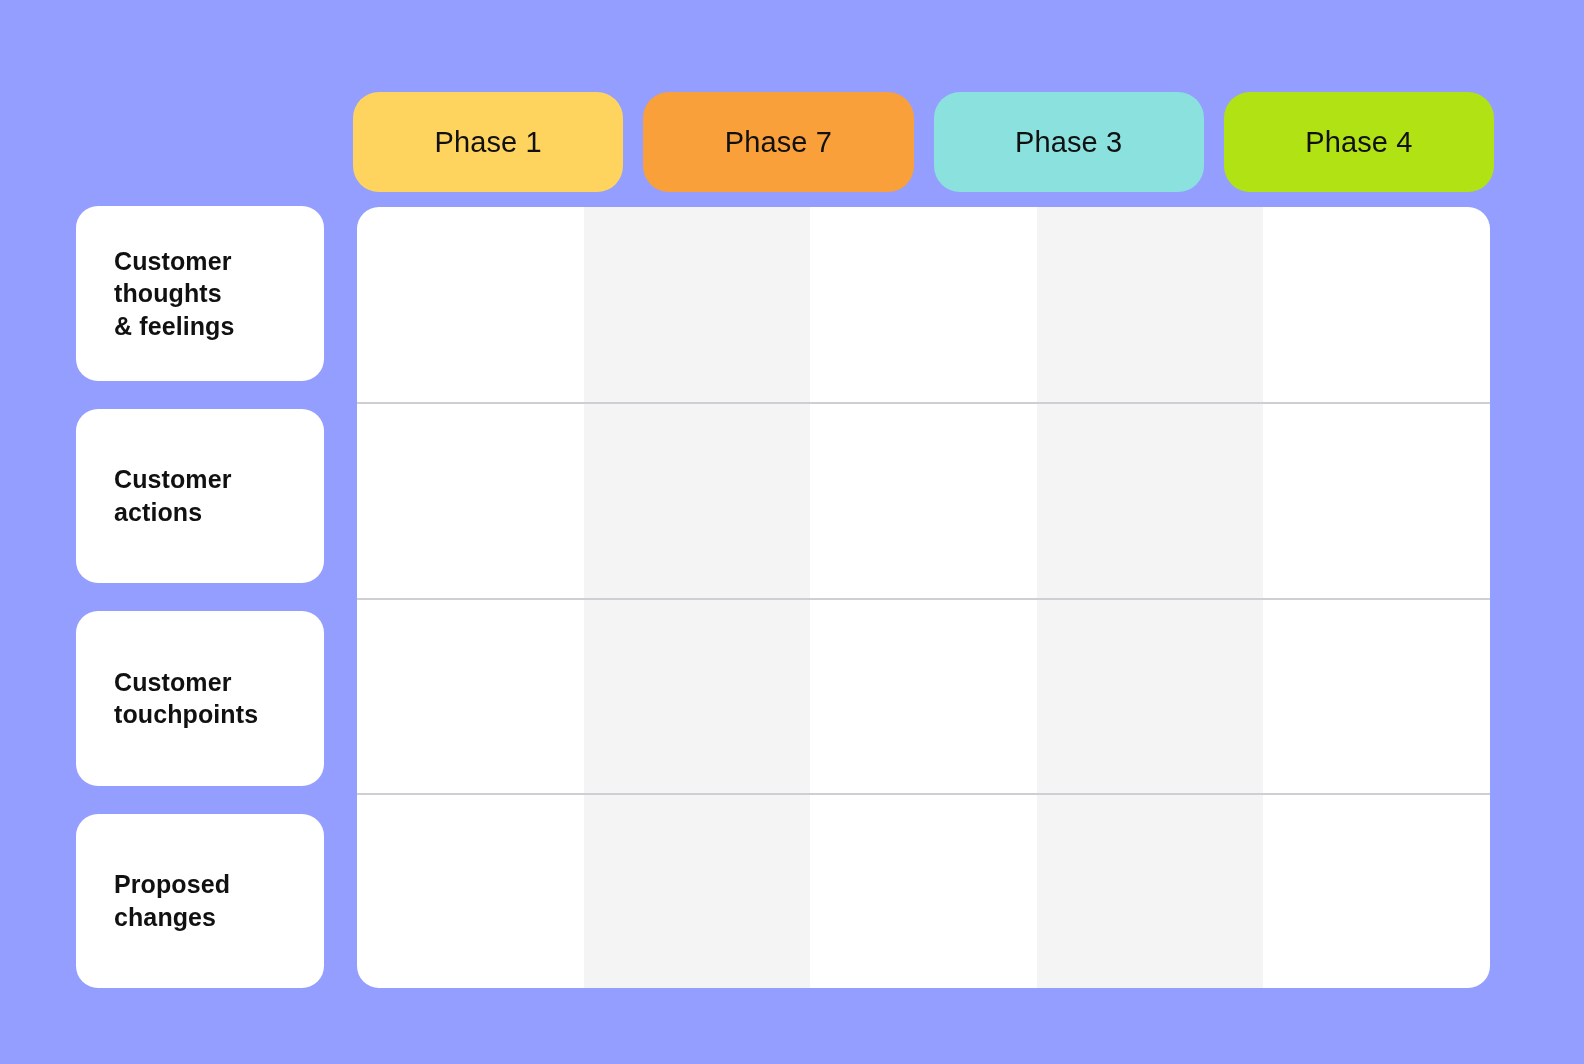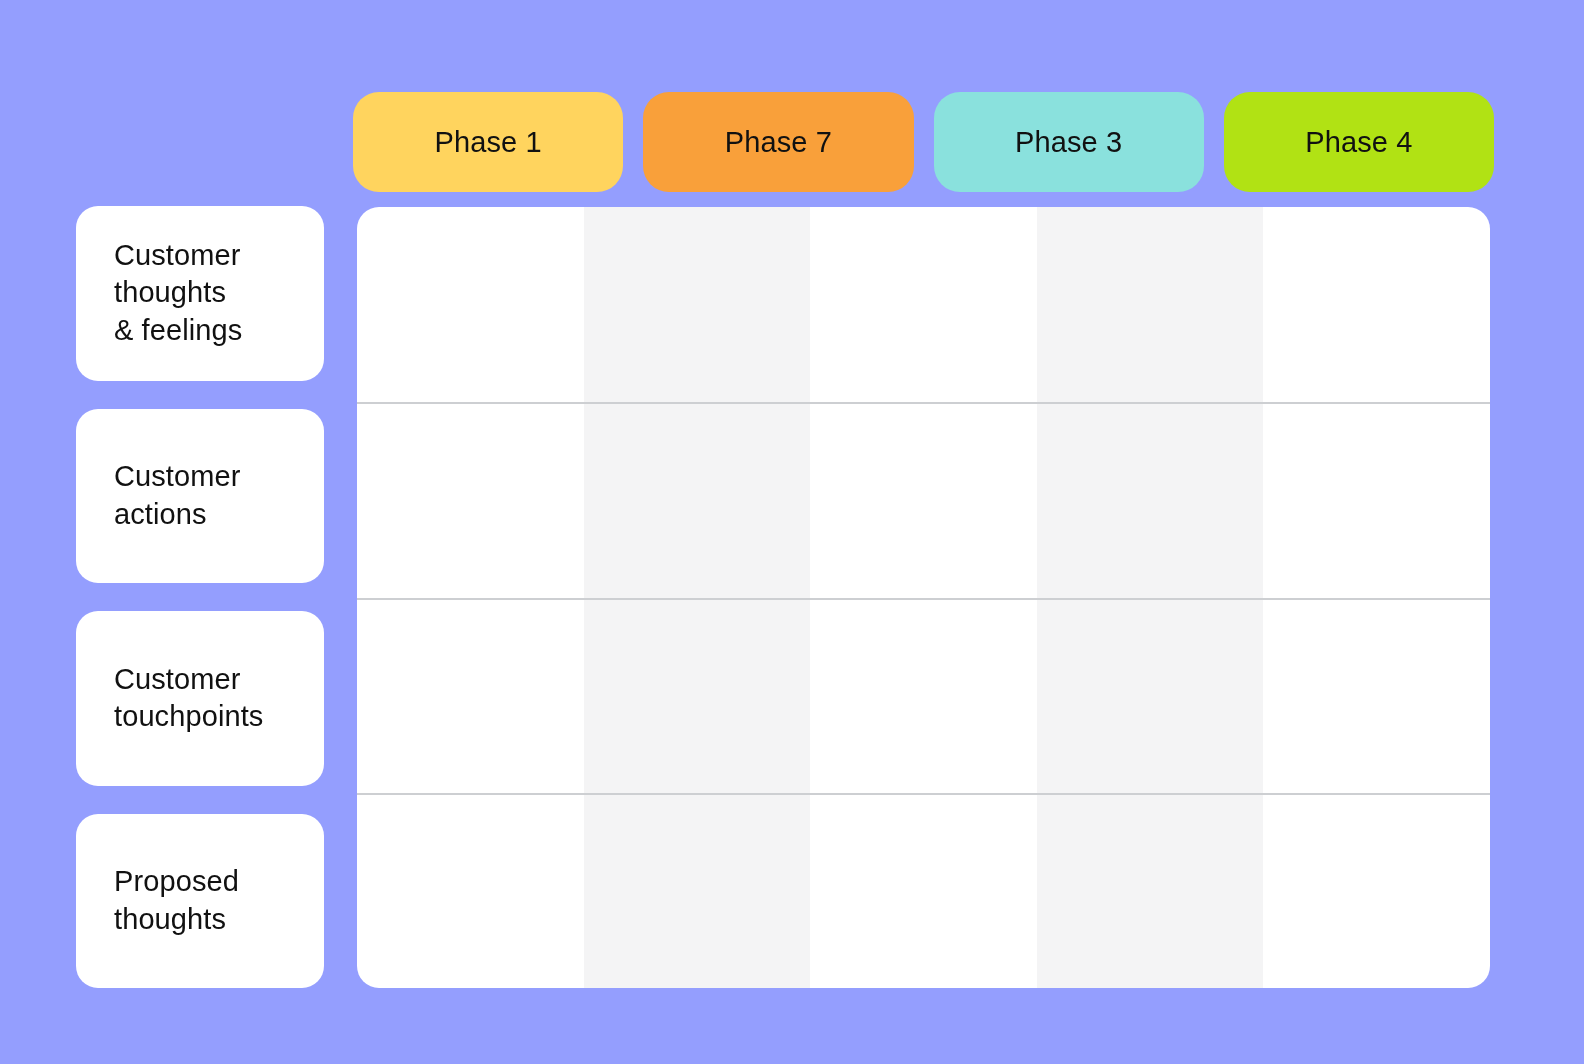--- a/index.html
+++ b/index.html
@@ -63,23 +63,23 @@
     flex: 1 1 0;
     background: #ffffff;
     border-radius: 22px;
     display: flex;
     align-items: center;
     padding: 0 0 0 38px;
   }
 
   .label-card-text {
     color: #111111;
-    font-size: 29px;
+    font-size: 25px;
     line-height: 1.30;
-    font-weight: 400;
+    font-weight: 700;
     letter-spacing: 0.1px;
     white-space: pre-line;
   }
 
   
   .grid {
     position: absolute;
     left: 357px;
     top: 207px;
     width: 1133px;
@@ -165,21 +165,21 @@
     <div class="label-card">
       <span class="label-card-text">Customer
 actions</span>
     </div>
     <div class="label-card">
       <span class="label-card-text">Customer
 touchpoints</span>
     </div>
     <div class="label-card">
       <span class="label-card-text">Proposed
-thoughts</span>
+changes</span>
     </div>
   </div>
 
   <div class="grid">
 
     <div class="grid-columns">
       <div class="grid-column plain" style="background: transparent;"></div>
       <div class="grid-column shaded" style="background: rgb(244, 244, 245);"></div>
       <div class="grid-column plain" style="background: transparent;"></div>
       <div class="grid-column shaded" style="background: rgb(244, 244, 245);"></div>

